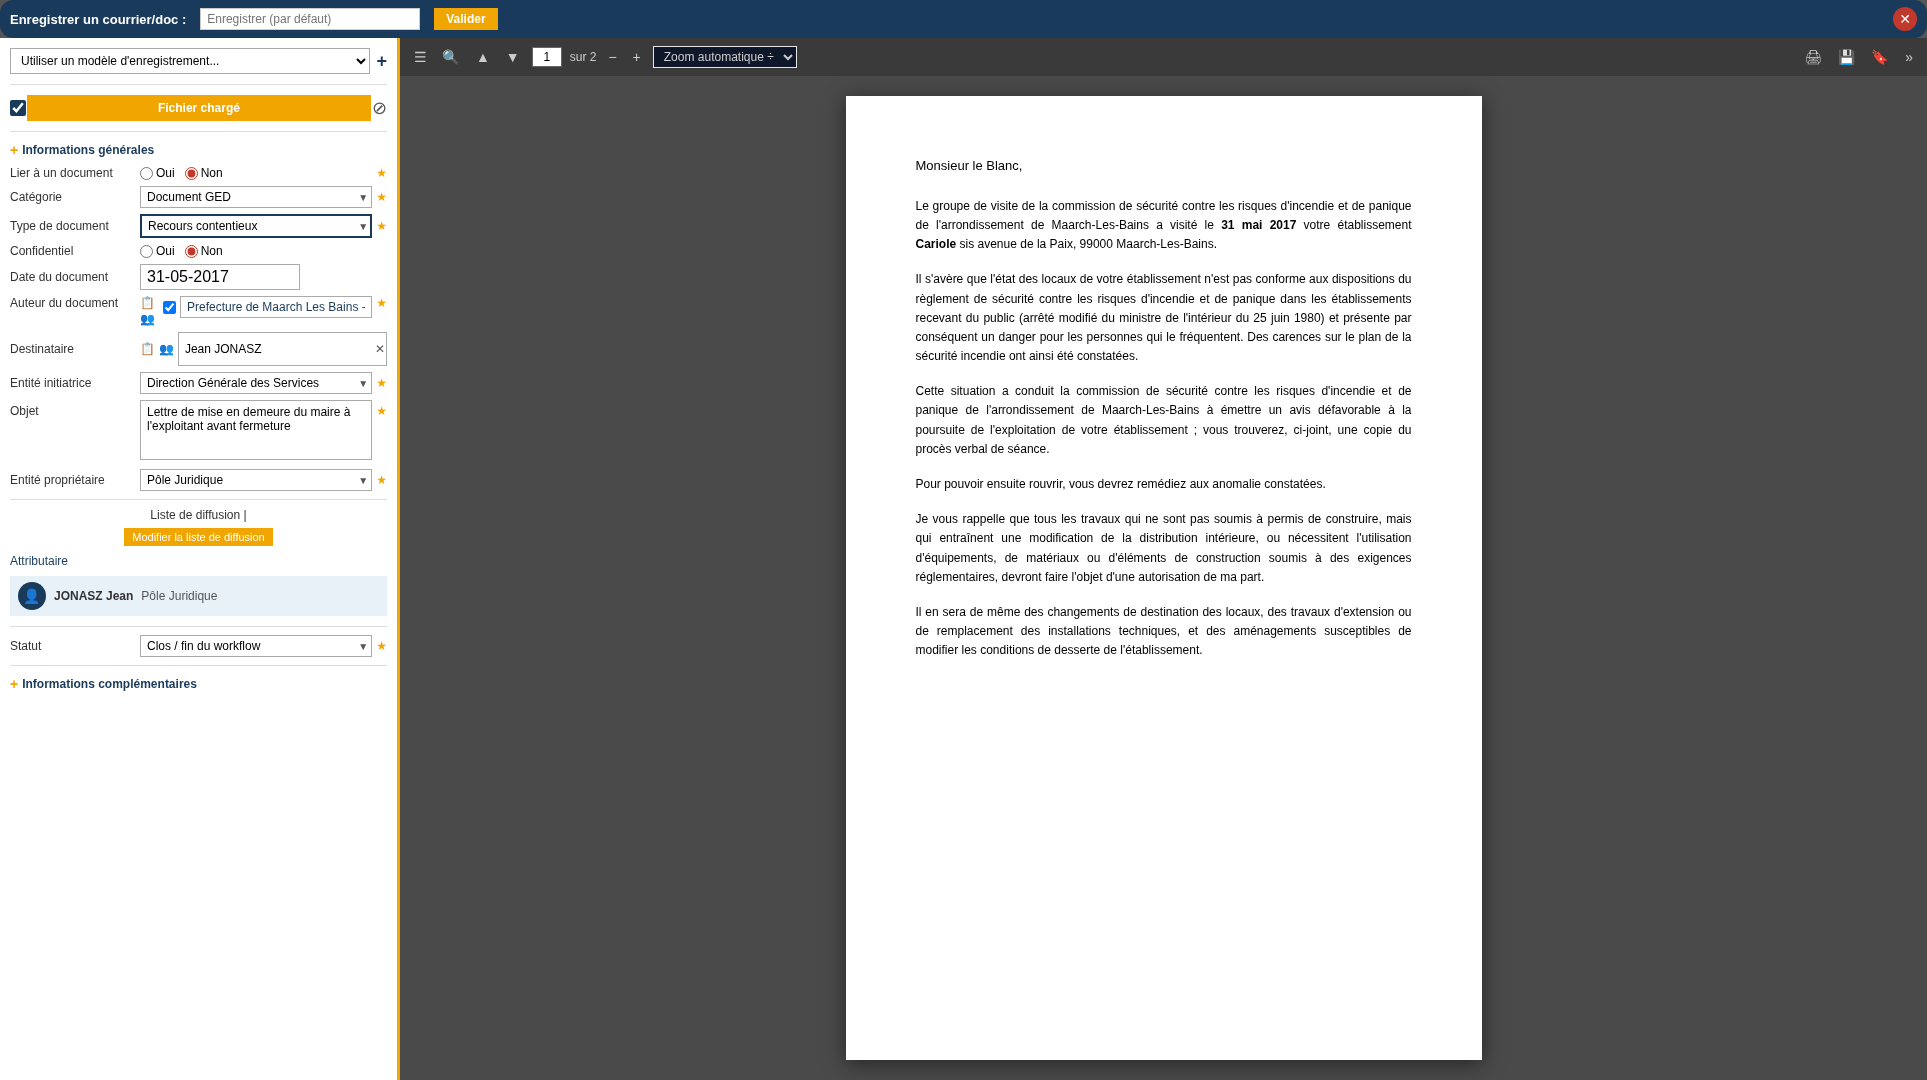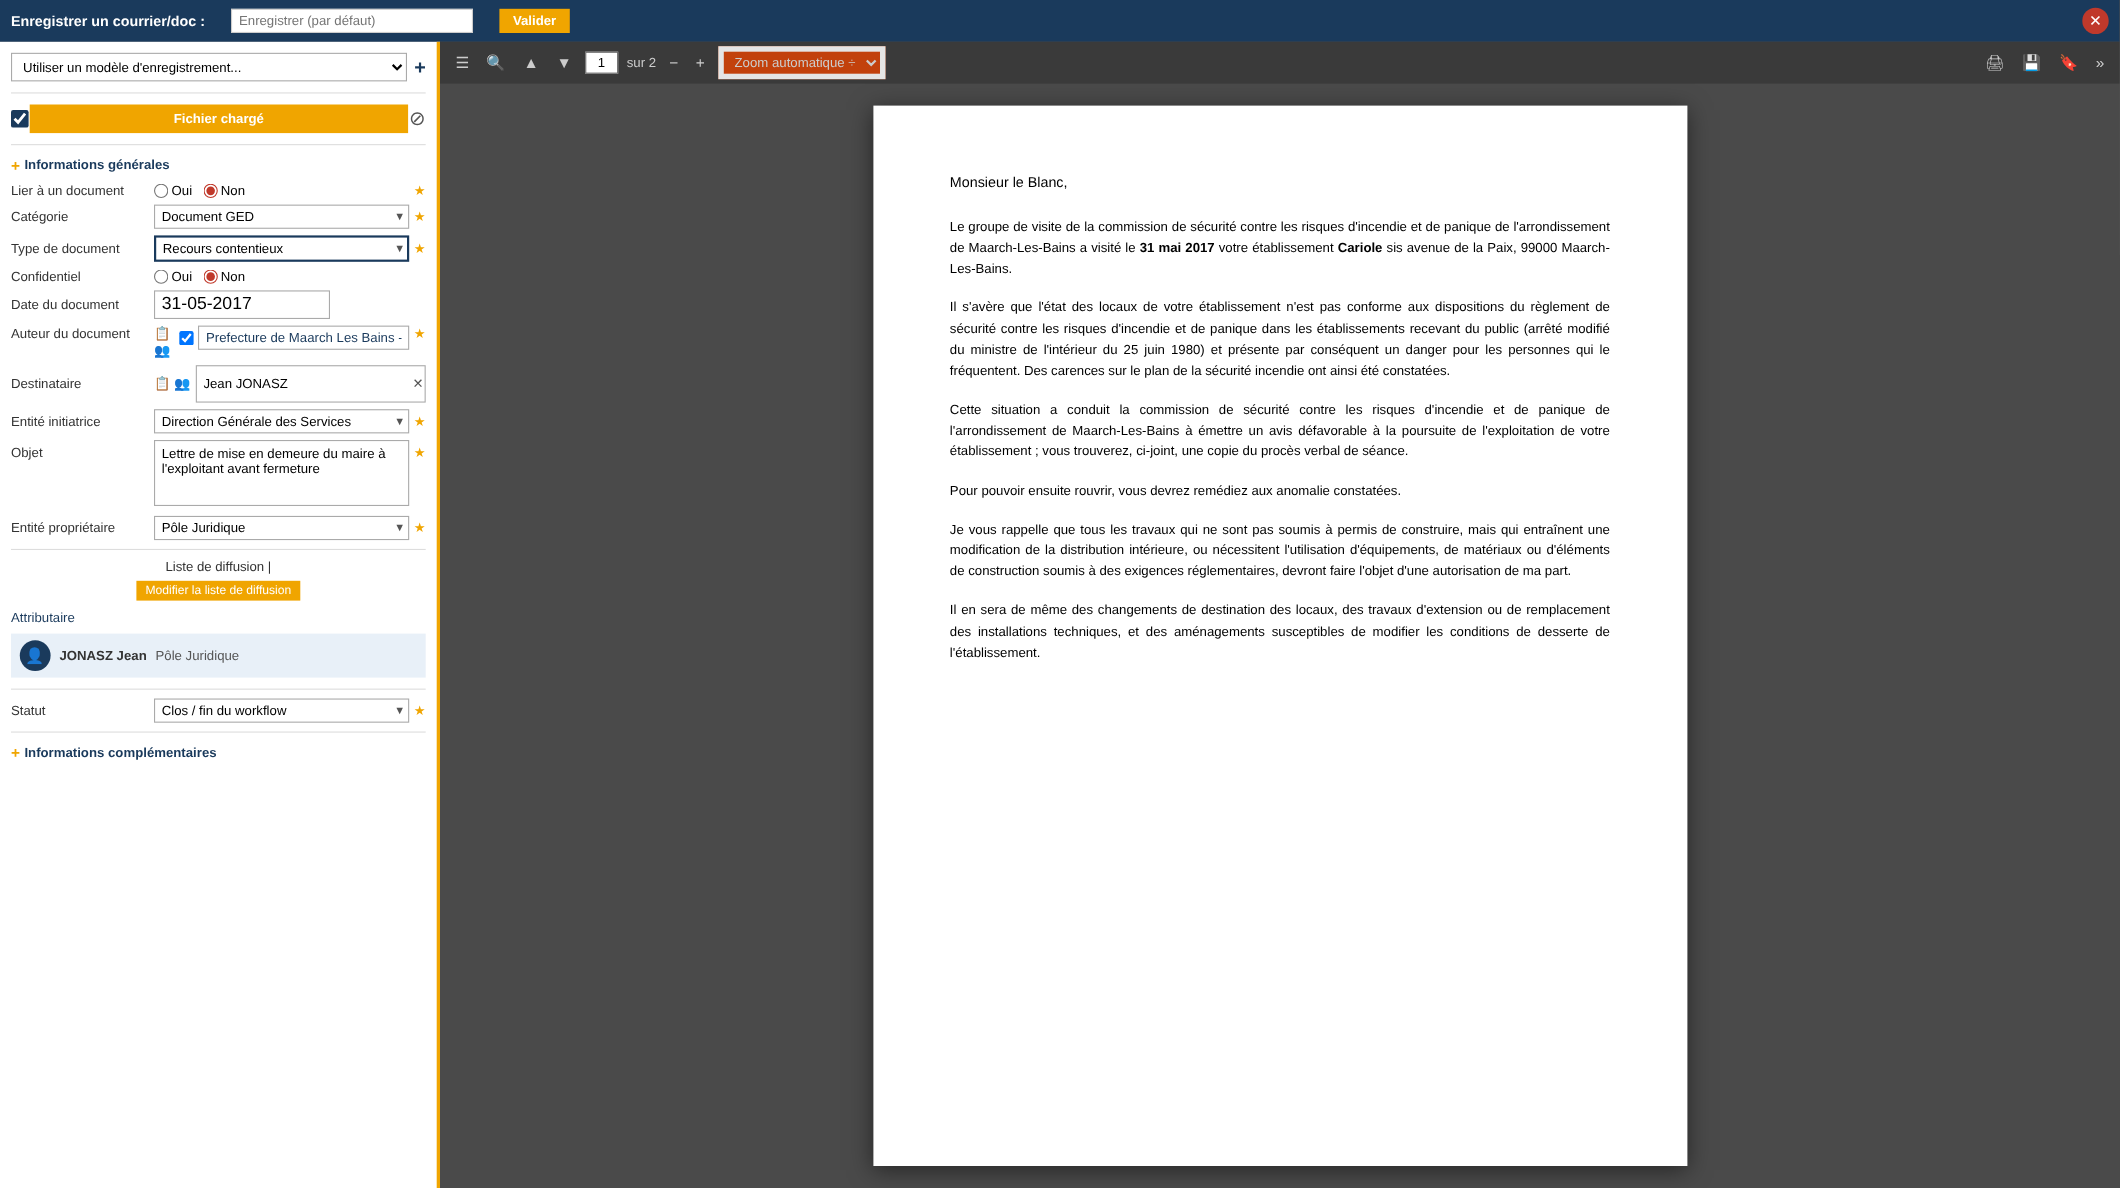--- a/index.html
+++ b/index.html
@@ -3,22 +3,23 @@
   <meta charset="utf-8">
   <style>
     * { box-sizing: border-box; margin: 0; padding: 0; font-family: Arial, sans-serif; font-size: 12px; }
     body { background: #555; width: 1927px; height: 1080px; overflow: hidden; }
 
     .top-bar {
       background: #1a3a5c;
       display: flex;
       align-items: center;
       padding: 6px 10px;
-      gap: 24px;
+      gap: 14px;
       height: 38px;
+      border-radius: 13px;
     }
     .top-bar-title {
       color: #fff;
       font-weight: bold;
       font-size: 13px;
       white-space: nowrap;
     }
     .top-bar-input {
       background: #fff;
       border: 1px solid #ccc;
@@ -293,38 +294,38 @@
       width: 30px;
       text-align: center;
       font-size: 12px;
       padding: 2px 4px;
     }
     .pdf-tb-text {
       color: #ccc;
       font-size: 12px;
     }
     .pdf-zoom-select {
-      background: #c2410c;
-      border: 5px solid #e5e5e5;
+      background: #0f172a;
+      border: 1px solid #e5e5e5;
       color: #ccc;
       padding: 2px 6px;
       font-size: 12px;
     }
 
     .pdf-content {
       flex: 1;
       overflow-y: auto;
       display: flex;
       justify-content: center;
       padding: 20px;
     }
 
     .pdf-page {
       background: #fff;
-      width: 740px;
+      width: 636px;
       min-height: 900px;
       padding: 60px 70px;
       font-size: 13px;
       line-height: 1.6;
       color: #000;
       box-shadow: 0 4px 20px rgba(0,0,0,0.5);
     }
 
     .pdf-page p {
       text-align: justify;

